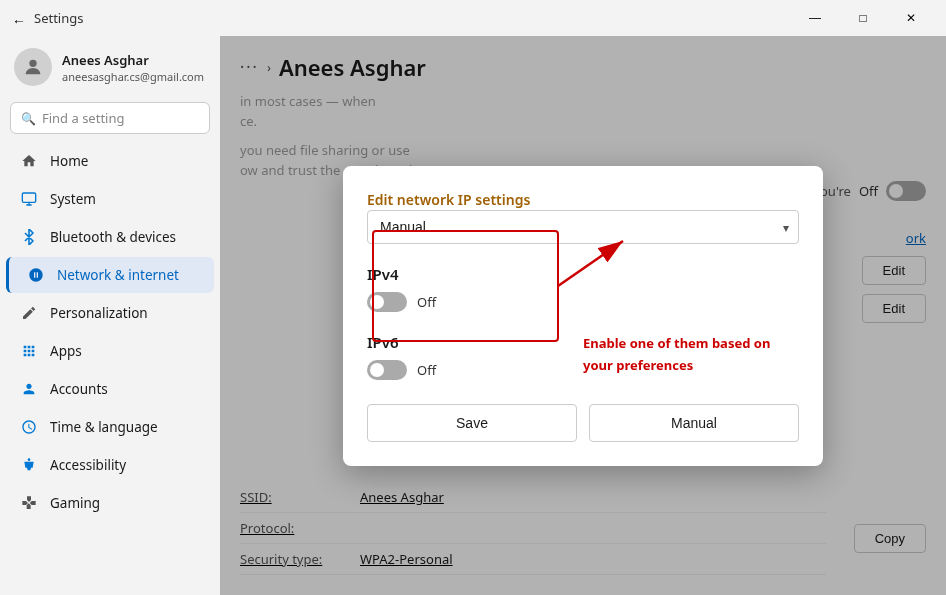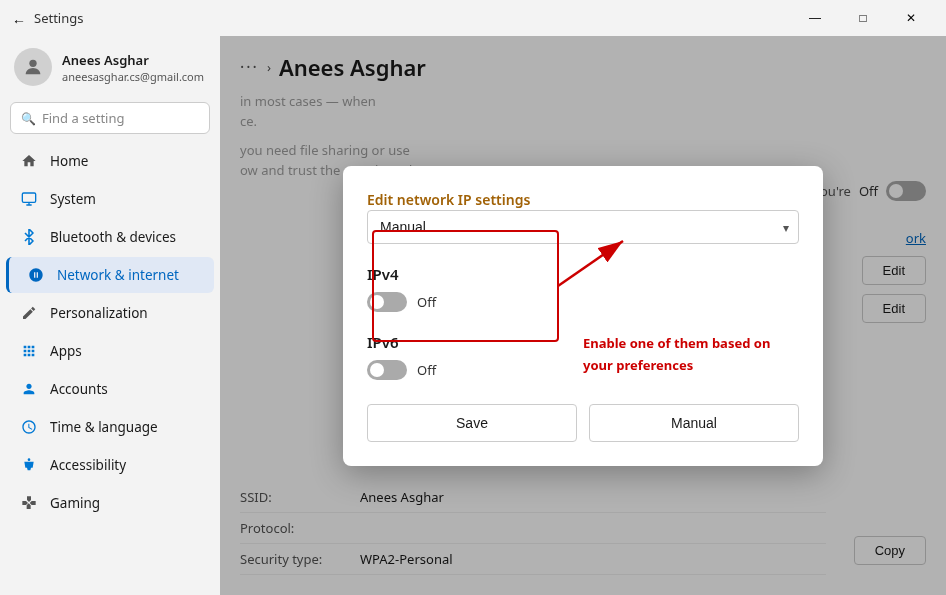--- a/index.html
+++ b/index.html
@@ -422,25 +422,25 @@
       <span style="font-size:13px;color:#0067c0;text-decoration:underline;cursor:pointer;">ork</span>
     </div>
 
     <div style="position:absolute;top:220px;right:20px;">
       <button class="edit-btn">Edit</button>
     </div>
     <div style="position:absolute;top:258px;right:20px;">
       <button class="edit-btn">Edit</button>
     </div>
 
-    <div style="position:absolute;bottom:30px;right:20px;text-decoration:underline;">
+    <div style="position:absolute;bottom:42px;right:20px;text-decoration:underline;">
       <button class="copy-btn">Copy</button>
     </div>
 
-    <div style="position:absolute;bottom:20px;left:0;right:100px;padding:0 20px;">
+    <div style="position:absolute;bottom:20px;left:0;right:100px;padding:0 20px;text-decoration:underline;">
       <div class="info-row">
         <span class="info-label">SSID:</span>
         <span class="info-value">Anees Asghar</span>
       </div>
       <div class="info-row">
         <span class="info-label">Protocol:</span>
       </div>
       <div class="info-row">
         <span class="info-label">Security type:</span>
         <span class="info-value">WPA2-Personal</span>

